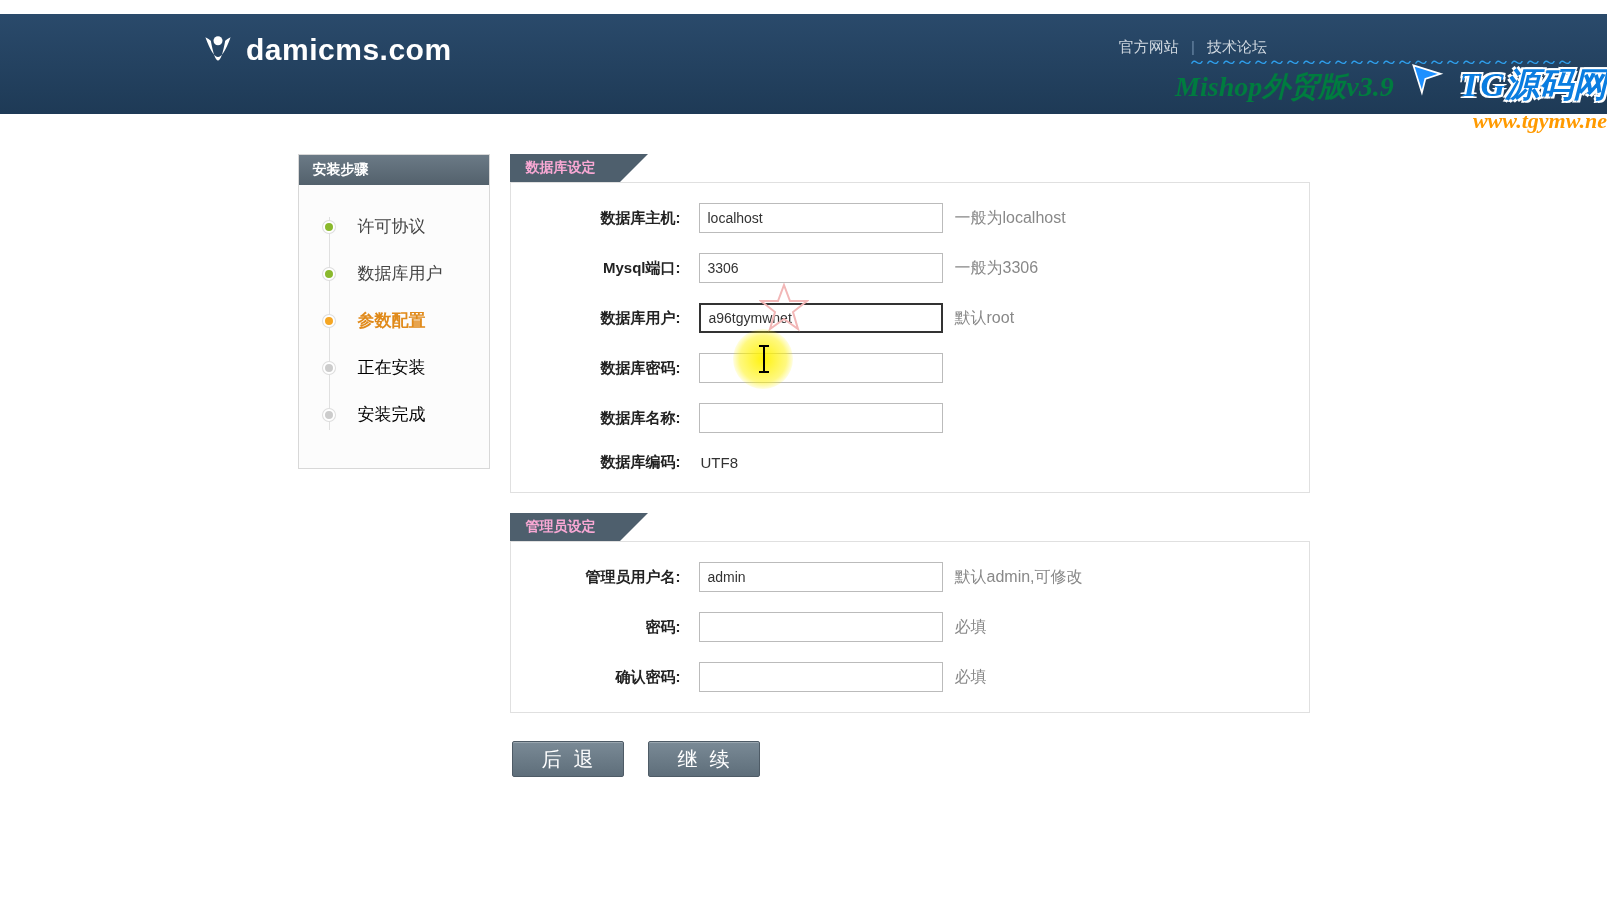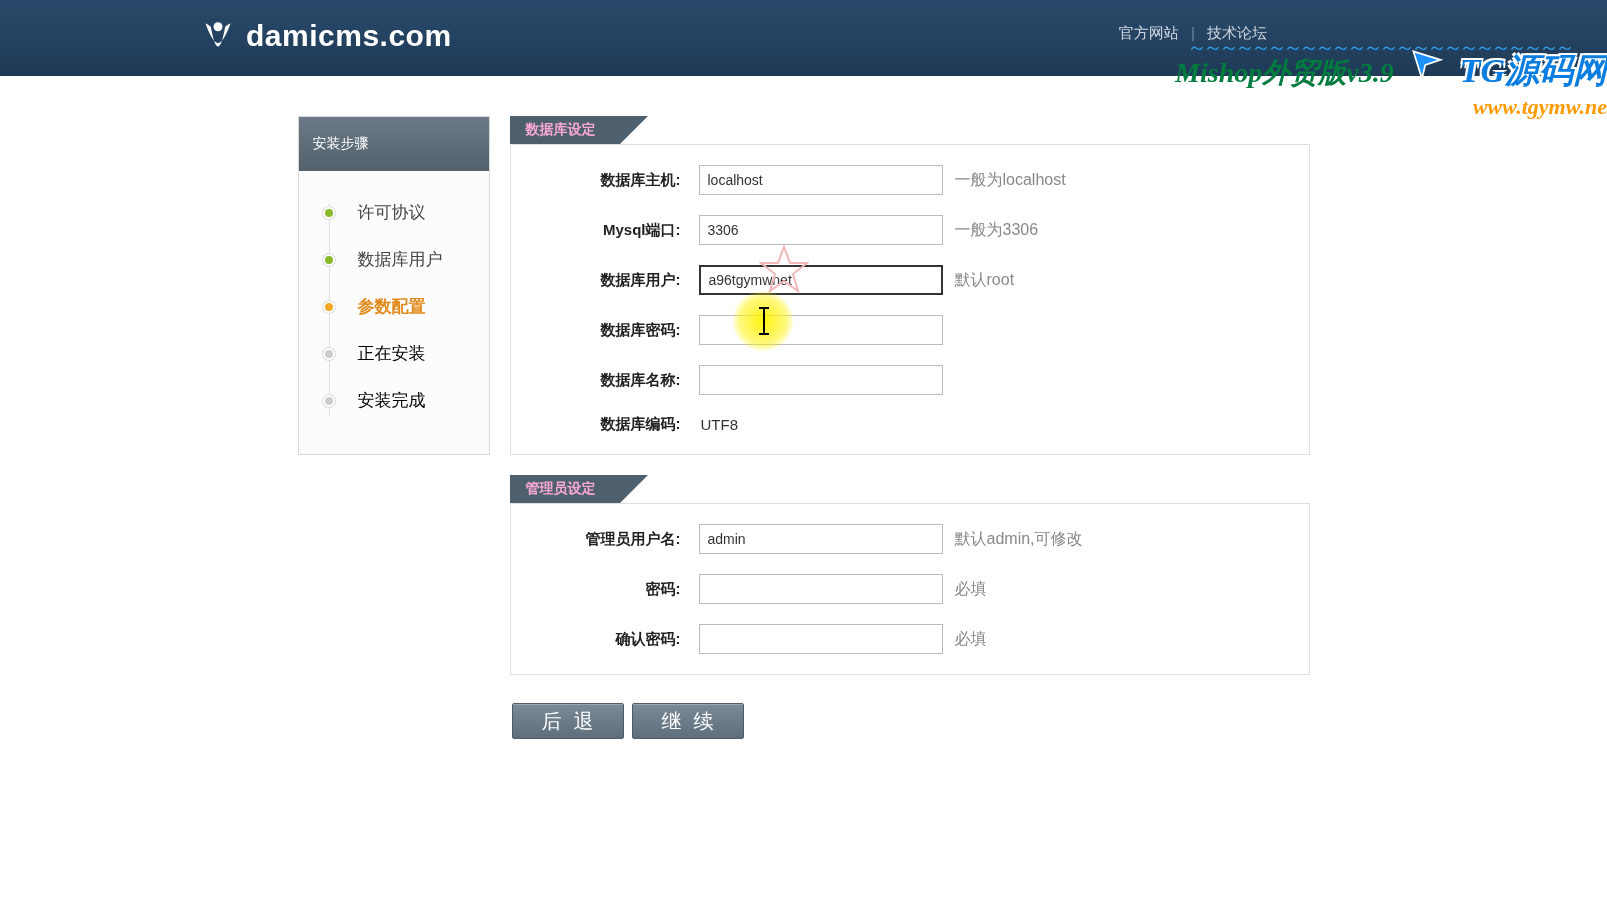--- a/index.html
+++ b/index.html
@@ -1,21 +1,22 @@
 <!DOCTYPE html>
 <html><head>
 <meta charset="utf-8">
 <style>
   * { box-sizing: border-box; margin: 0; padding: 0; }
   body { font-family: "Microsoft YaHei", Arial, sans-serif; background: #fff; color: #333; }
 
   .top-bar {
     background: linear-gradient(to bottom, #2a4a6b 0%, #1e3a56 100%);
-    height: 76px;
+    height: 100px;
     position: relative;
+    margin-top: 14px;
   }
   .logo-wrap {
     position: absolute; left: 200px; top: 16px;
     display: flex; align-items: center; gap: 10px;
     color: #fff;
   }
   .logo-icon svg { width: 36px; height: 36px; }
   .logo-text { font-size: 30px; font-weight: bold; letter-spacing: 0.5px; }
   .top-links {
     position: absolute; right: 340px; top: 24px;
@@ -52,22 +53,22 @@
     width: 1012px; margin: 40px auto 0 auto;
     display: flex; gap: 20px; align-items: flex-start;
   }
 
   .sidebar {
     width: 192px; border: 1px solid #d8d8d8;
     background: #fcfcfc;
   }
   .sidebar-header {
     background: linear-gradient(to bottom, #6b7a86, #53616c);
-    color: #fff; font-size: 14px; font-weight: normal;
-    padding: 18px 14px;
+    color: #fff; font-size: 14px; font-weight: bold;
+    padding: 6px 14px;
   }
   .steps { padding: 18px 0 30px 0; position: relative; }
   .step-line { position: absolute; left: 30px; top: 32px; bottom: 38px; width: 1px; background: #e0e0e0; }
   .step {
     display: flex; align-items: center; gap: 23px;
     padding: 12px 0 12px 24px; font-size: 17px; position: relative;
   }
   .dot { width: 12px; height: 12px; border-radius: 50%; background: #ccc; border: 2px solid #fff; box-shadow: 0 0 0 1px #ddd; z-index: 1; flex-shrink: 0; }
   .dot.done { background: #8ab92d; }
   .dot.active { background: #f5a623; }
@@ -107,21 +108,21 @@
     font-size: 15px; color: #222; font-weight: bold;
   }
   .form-input {
     width: 244px; height: 30px; border: 1px solid #bbb;
     padding: 0 8px; font-size: 14px; color: #333;
   }
   .form-input.active { border: 2px solid #333; }
   .form-hint { margin-left: 12px; font-size: 16px; color: #888; }
   .form-static { font-size: 15px; color: #333; padding-left: 2px; }
 
-  .button-row { display: flex; gap: 8px; margin-top: 28px; padding-left: 2px; }
+  .button-row { display: flex; gap: 24px; margin-top: 28px; padding-left: 2px; }
   .btn {
     width: 112px; height: 36px;
     background: linear-gradient(to bottom, #7a8a96, #5e6e7a);
     border: 1px solid #4e5b66;
     color: #fff; font-size: 20px; letter-spacing: 12px;
     text-indent: 12px;
     cursor: pointer; border-radius: 2px;
     box-shadow: inset 0 1px 0 rgba(255,255,255,0.25);
   }
 

